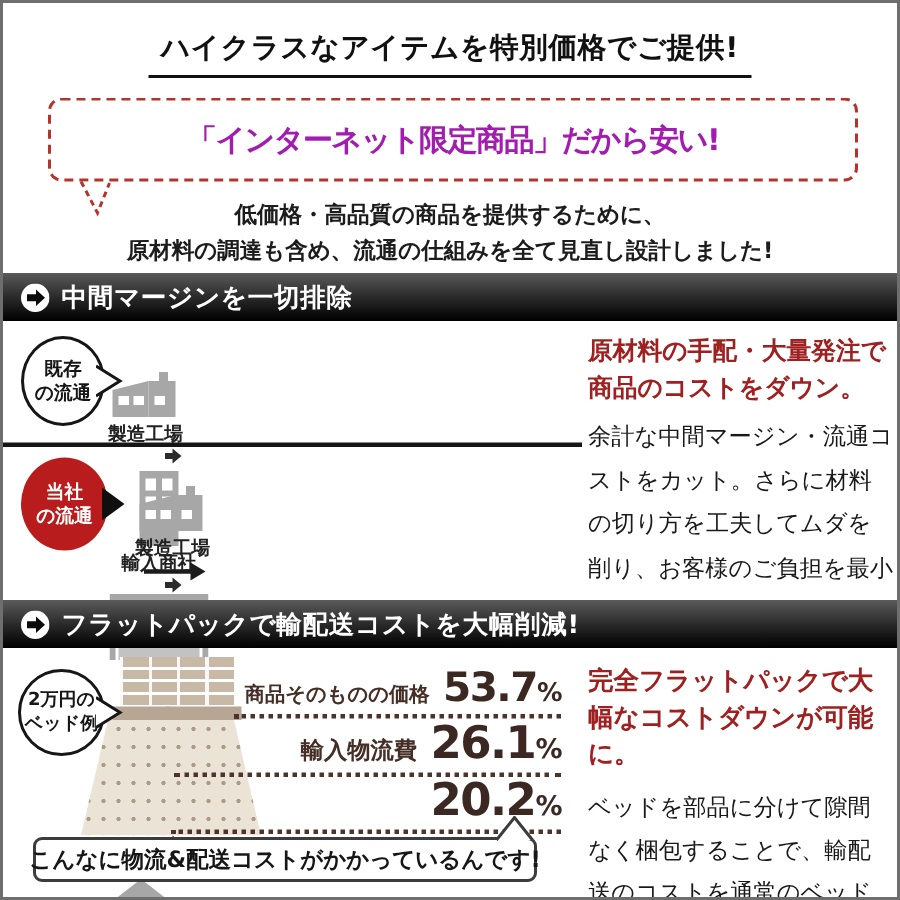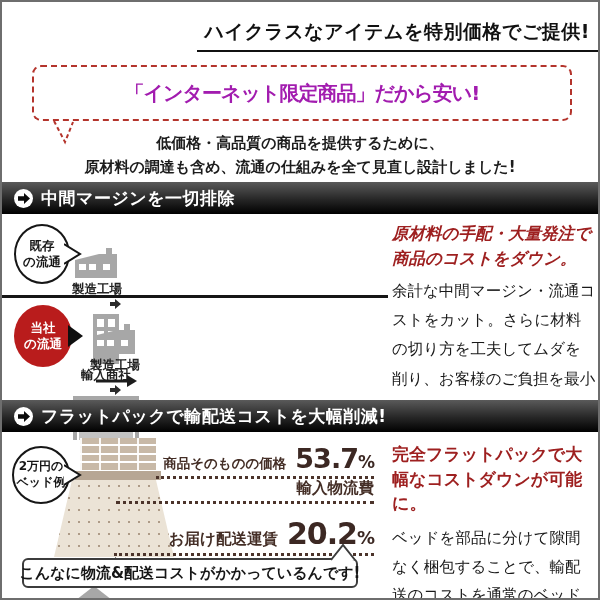--- a/index.html
+++ b/index.html
@@ -7,21 +7,21 @@
   .page{
     position:relative;width:600px;height:600px;margin:0 auto;
     background:#fff;border:2px solid #6e6e6e;overflow:hidden;
     font-family:"DejaVu Sans","Liberation Sans",sans-serif;
     -webkit-font-smoothing:antialiased;
   }
   .preline{white-space:pre-line;}
   .abs{position:absolute;}
 
   
-  .top-title{position:absolute;top:17px;left:0;width:100%;text-align:right;}
+  .top-title{position:absolute;top:17px;left:0;width:100%;text-align:center;}
   .top-title span{
     display:inline-block;font-size:19px;font-weight:bold;color:#111;
     letter-spacing:.5px;border-bottom:2px solid #111;padding:0 8px 5px;
   }
   .hero-bubble{
     position:absolute;left:30px;top:63px;width:540px;height:56px;
     border:2px dashed #b4342c;border-radius:9px;
     display:flex;align-items:center;justify-content:center;
   }
   .hero-bubble .txt{
@@ -58,21 +58,21 @@
   .flow-step .icon-zone{display:flex;align-items:flex-end;justify-content:center;}
   .flow-step .step-label{font-size:12.5px;font-weight:bold;color:#222;white-space:nowrap;margin-top:3px;}
   .flow-arrow-cell{display:flex;align-items:center;justify-content:center;}
   .divider{position:absolute;left:0;top:293px;width:386px;height:3px;background:#161616;}
 
   
   .side-col{position:absolute;left:390px;width:204px;}
   .side-lead{font-weight:bold;color:#9e2020;}
   .side-body{color:#191919;}
   .mid-col{top:220px;}
-  .mid-col .side-lead{font-size:16.5px;line-height:1.5;font-style:italic;}
+  .mid-col .side-lead{font-size:16.5px;line-height:1.5;}
   .mid-col .side-body{font-size:15.5px;line-height:1.9;margin-top:5px;}
   .bot-col{top:440px;}
   .bot-col .side-lead{font-size:17px;line-height:1.45;}
   .bot-col .side-body{font-size:15.5px;line-height:1.85;margin-top:8px;}
 
   
   .bed-head{
     position:absolute;left:78px;top:436px;width:76px;height:33px;z-index:0;
     background:
       repeating-linear-gradient(90deg,rgba(255,255,255,.9) 0 2px,transparent 2px 19px),
@@ -335,23 +335,23 @@
   <div class="bed-head"></div>
   <div class="bed-base"></div>
   <div class="bed-platform"></div>
 
   <div class="stat-row stat-1">
     <span class="stat-label">商品そのものの価格</span>
     <span class="stat-value"><span>53.7</span><span class="stat-unit">%</span></span>
   </div>
   <div class="stat-row stat-2">
     <span class="stat-label">輸入物流費</span>
+    <span class="stat-value"><span>26.1</span><span class="stat-unit">%</span></span>
   </div>
   <div class="stat-row stat-3">
-    <span class="stat-label">お届け配送運賃</span>
     <span class="stat-value"><span>20.2</span><span class="stat-unit">%</span></span>
   </div>
 
   <div class="callout">こんなに物流&amp;配送コストがかかっているんです!</div>
   <svg class="callout-tail" width="26" height="17" viewBox="0 0 26 17">
     <path d="M1 16 L13 1 L25 16" fill="#fff"></path>
     <path d="M1 16 L13 1 L25 16" fill="none" stroke="#3c3c3c" stroke-width="2"></path>
   </svg>
 
   <div class="side-col bot-col">

